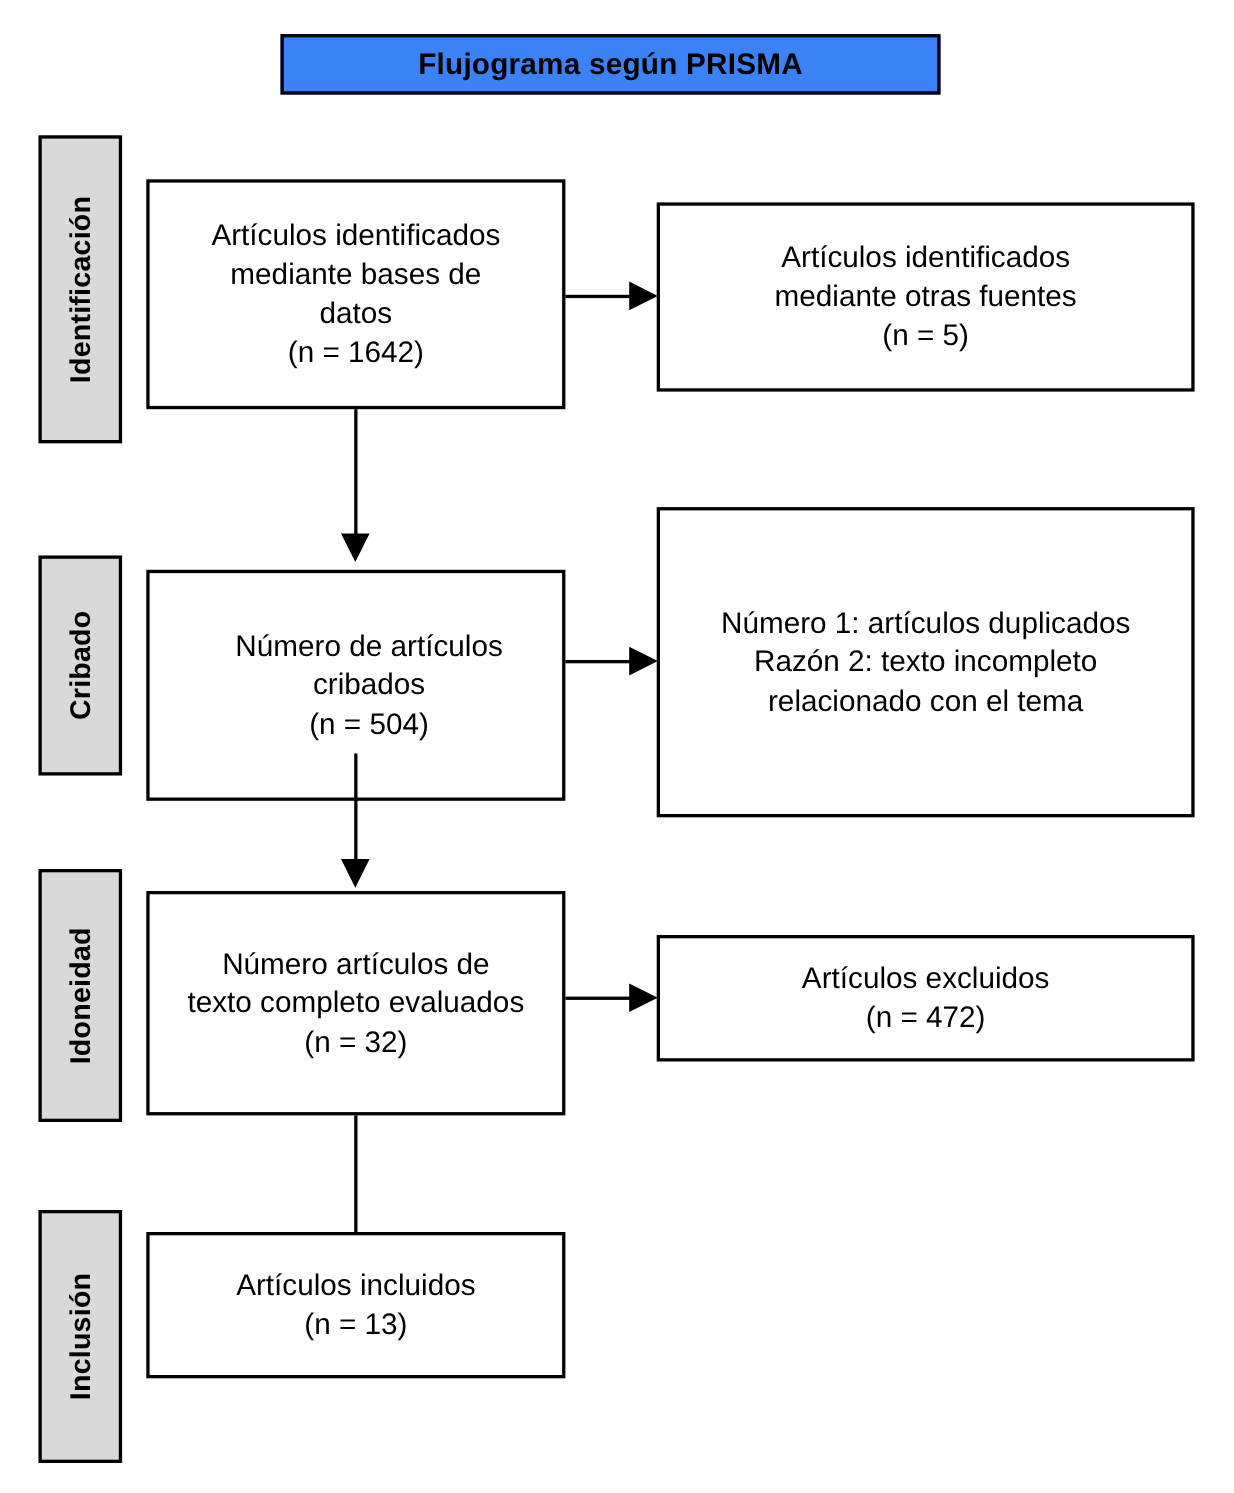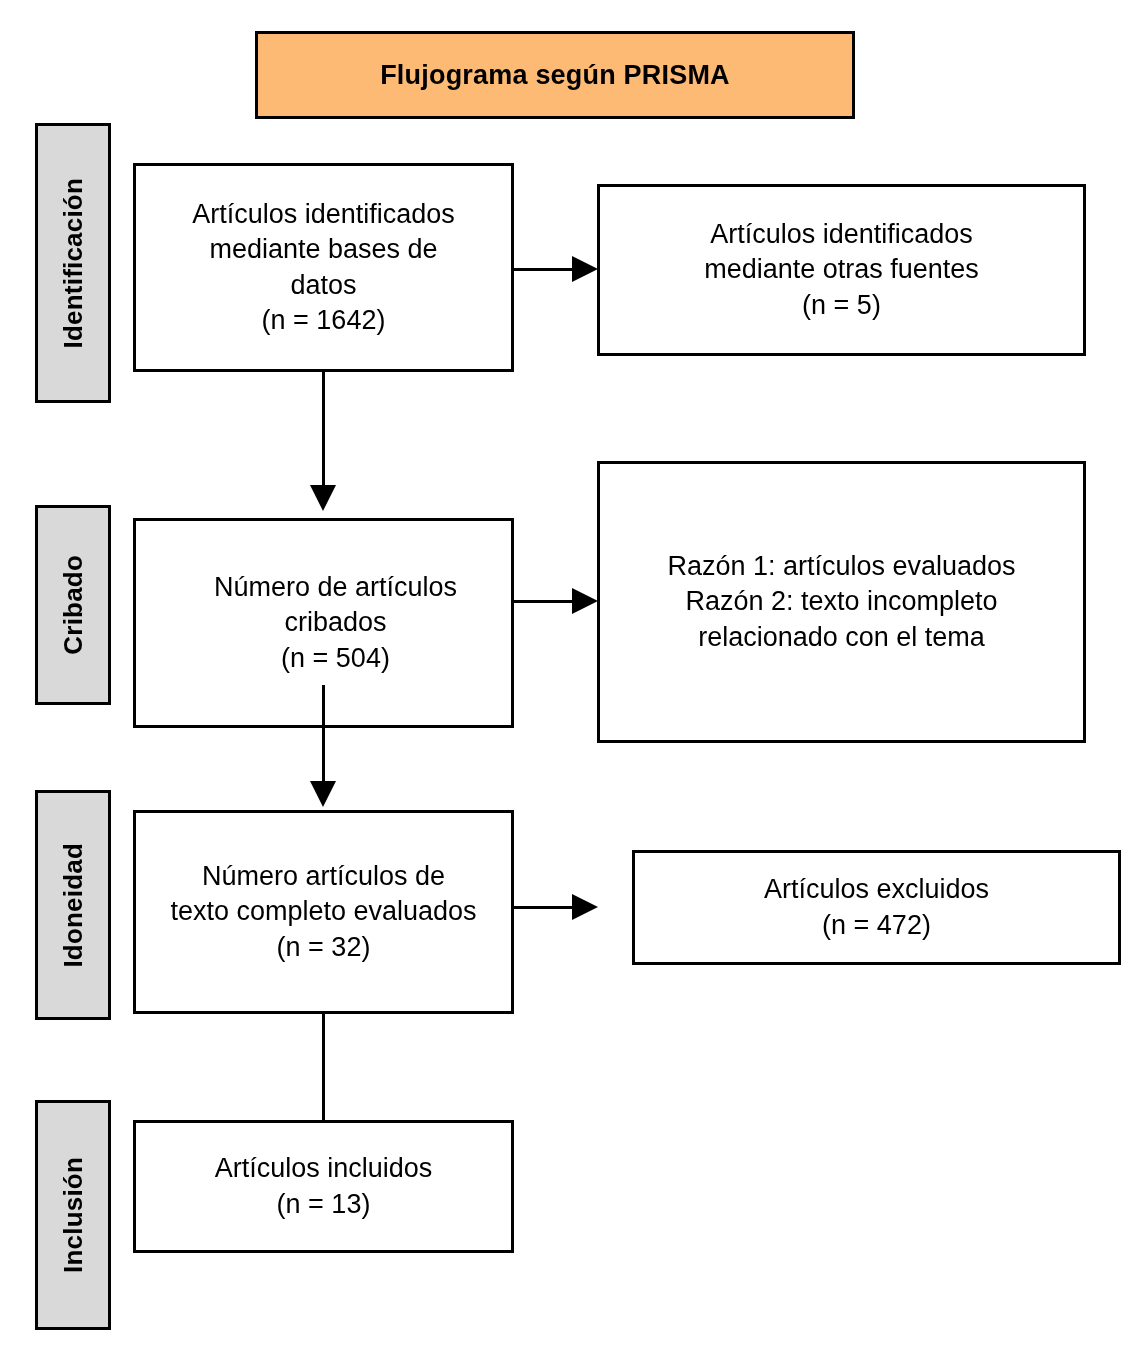--- a/index.html
+++ b/index.html
@@ -18,27 +18,27 @@
     background: #ffffff;
     overflow: hidden;
   }
 
   
   .title-box {
     position: absolute;
     left: 255px;
     top: 31px;
     width: 600px;
-    height: 88px;
+    height: 55px;
     border: 3px solid #000000;
     box-sizing: border-box;
     display: flex;
     align-items: center;
     justify-content: center;
-    background: #fdba74;
+    background: #3b82f6;
   }
   .title-text {
     font-size: 27px;
     font-weight: bold;
     color: #000000;
     letter-spacing: 0.2px;
     white-space: nowrap;
   }
 
   
@@ -151,38 +151,38 @@
   <div class="vline" style="left:322px; top:372px; height:116px;"></div>
   <div class="arrow-down" style="left:310px; top:485px;"></div>
 
   <div class="fbox" style="left:133px; top:518px; width:381px; height:210px;padding-left:24px;">
     <span class="line">Número de artículos</span>
     <span class="line">cribados</span>
     <span class="line">(n = 504)</span>
   </div>
 
   <div class="fbox" style="left:597px; top:461px; width:489px; height:282px;">
-    <span class="line">Razón 1: artículos evaluados</span>
+    <span class="line">Número 1: artículos duplicados</span>
     <span class="line">Razón 2: texto incompleto</span>
     <span class="line">relacionado con el tema</span>
   </div>
 
   <div class="hline" style="left:514px; top:600px; width:60px;"></div>
   <div class="arrow-right" style="left:572px; top:588px;"></div>
 
   <div class="vline" style="left:322px; top:685px; height:100px;"></div>
   <div class="arrow-down" style="left:310px; top:781px;"></div>
 
   <div class="fbox" style="left:133px; top:810px; width:381px; height:204px;text-align:center;">
     <span class="line">Número artículos de</span>
     <span class="line">texto completo evaluados</span>
     <span class="line">(n = 32)</span>
   </div>
 
-  <div class="fbox" style="left:597px; top:850px; width:489px; height:115px;margin-left:35px;">
+  <div class="fbox" style="left:597px; top:850px; width:489px; height:115px;">
     <span class="line">Artículos excluidos</span>
     <span class="line">(n = 472)</span>
   </div>
 
   <div class="hline" style="left:514px; top:906px; width:60px;"></div>
   <div class="arrow-right" style="left:572px; top:894px;"></div>
 
   <div class="vline" style="left:322px; top:1014px; height:112px;"></div>
   <div class="arrow-down" style="left:310px; top:1122px;"></div>
 

